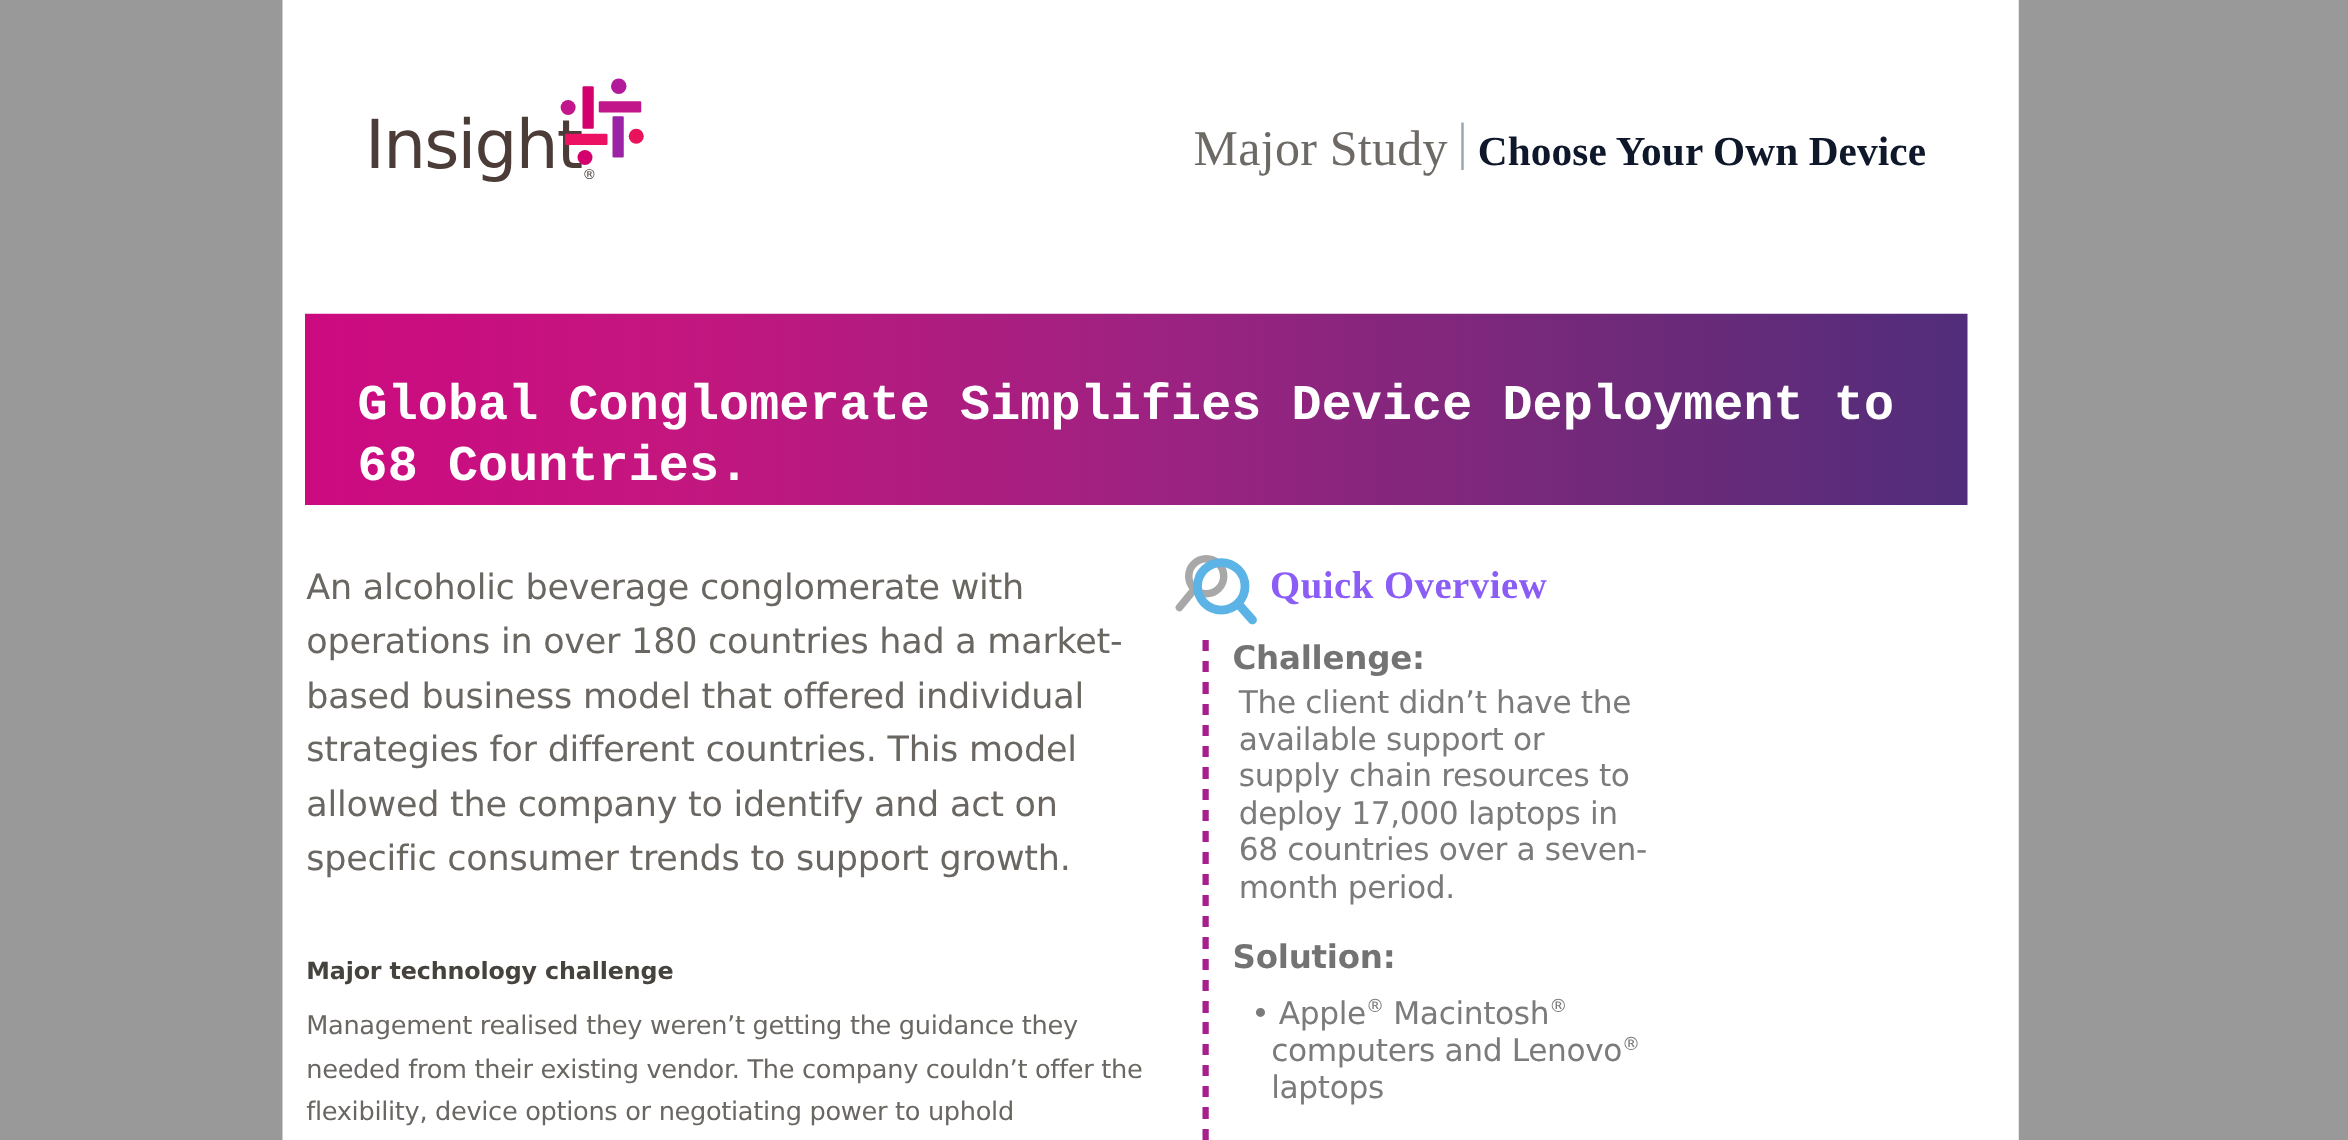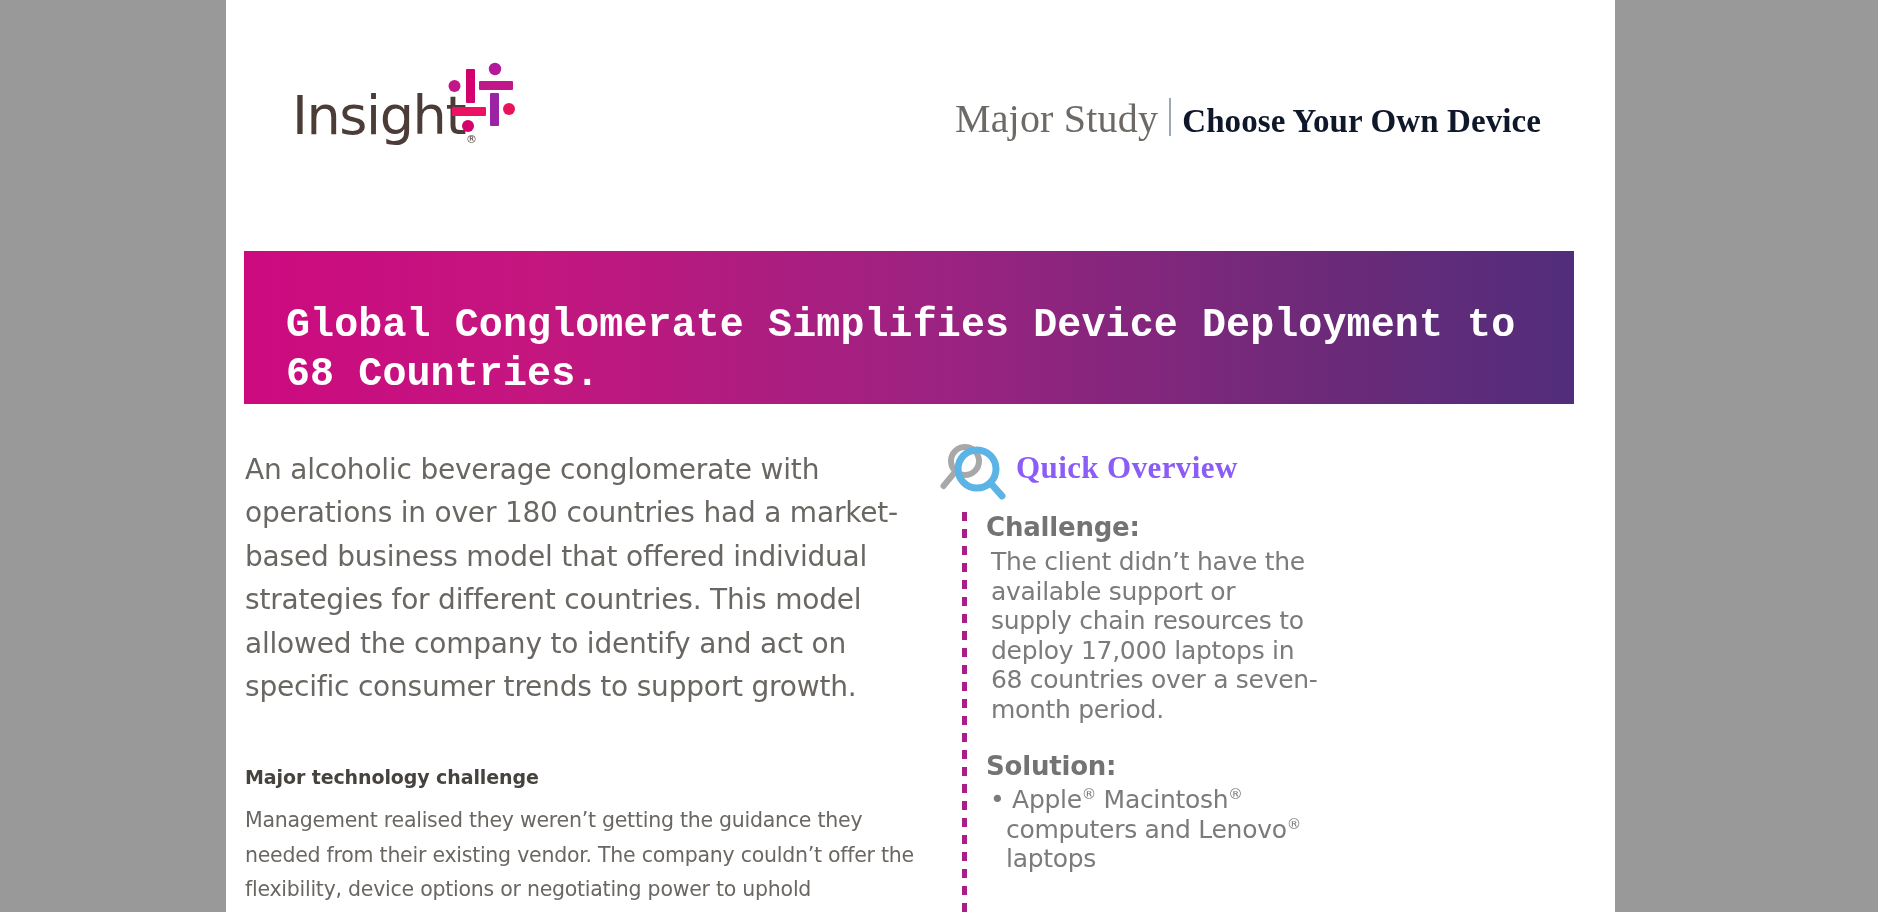--- a/index.html
+++ b/index.html
@@ -226,21 +226,21 @@
     margin: 5px;
     letter-spacing: -0.3px;
     max-width: 330px;
   }
   #solution-block { margin-top: 27px; }
   .ov-bullet {
     font-family: "DejaVu Sans", sans-serif;
     font-size: 25px;
     line-height: 1.18;
     color: #7b7b7b;
-    margin: 4px;
+    margin: 15px;
     letter-spacing: -0.3px;
     max-width: 345px;
     text-indent: -16px;
     padding-left: 16px;
   }
   sup { font-size: 0.58em; vertical-align: super; }
 </style>
 </head>
 <body>
 

